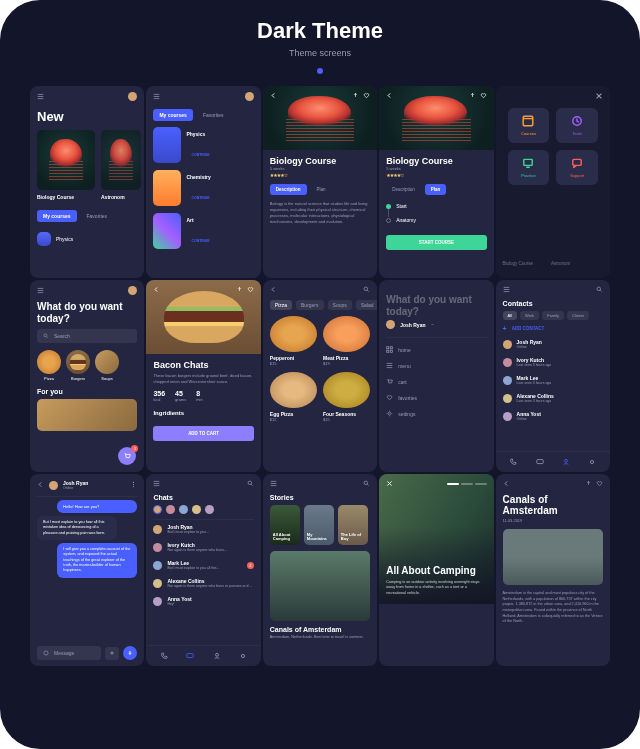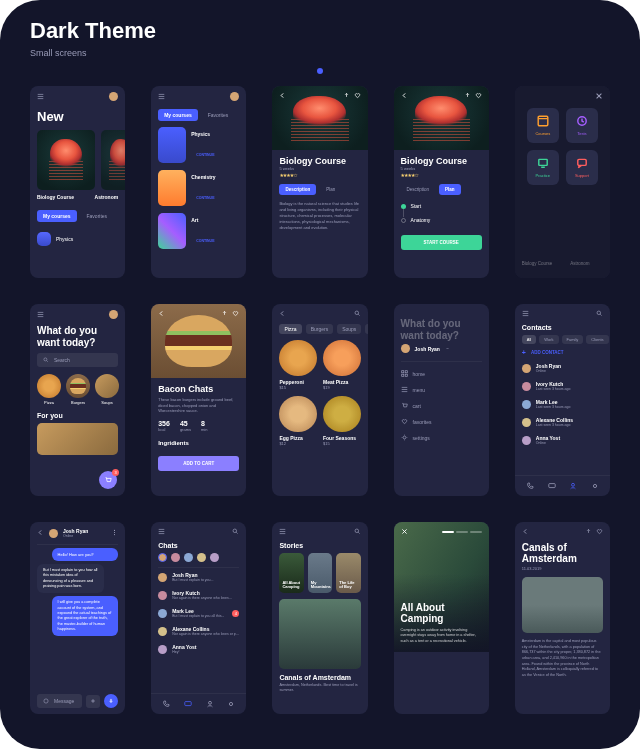--- a/index.html
+++ b/index.html
@@ -14,26 +14,26 @@
     --red: #ff5e5e;
     --orange: #ff9f2e;
     --purple: #a55eff;
   }
   * { margin:0; padding:0; box-sizing:border-box; font-family: -apple-system, Helvetica, Arial, sans-serif; }
   body { background:#fff; display:flex; justify-content:center; }
   .outer {
     width:640px; height:749px; background:#13152a; border-radius:40px;
     position:relative; padding:18px 30px 30px 30px;
   }
-  .header { text-align:left; color:var(--text); margin-bottom:12px; }
+  .header { text-align:center; color:var(--text); margin-bottom:12px; }
   .header h1 { font-size:22px; font-weight:800; }
   .header p { font-size:9px; color:var(--text-dim); margin-top:4px; }
   .dot { width:6px; height:6px; border-radius:50%; background:var(--accent); margin:10px auto 0; }
   .grid {
-    display:grid; grid-template-columns:repeat(5, 1fr); gap:26px;
+    display:grid; grid-template-columns:repeat(5, 1fr); gap:2px;
   }
   .screen {
     background:var(--card); border-radius:8px; height:192px; overflow:hidden;
     position:relative; color:var(--text); font-size:5px;
   }
   .screen * { font-size:inherit; }
   .topbar { display:flex; align-items:center; justify-content:space-between; padding:6px 7px; }
   .topbar svg { width:7px; height:7px; }
   .ico { display:inline-flex; align-items:center; gap:4px; }
   .avatar { width:9px; height:9px; border-radius:50%; background:#d4a574; }
@@ -76,21 +76,21 @@
   .story-card { position:relative; border-radius:5px; overflow:hidden; }
   .story-card .lbl { position:absolute; bottom:3px; left:3px; right:3px; font-weight:600; font-size:4px; line-height:1.15; }
   .dim-overlay { position:absolute; inset:0; background:rgba(20,22,40,0.7); }
 </style>
 </head>
 <body>
 
 <div class="outer">
   <div class="header">
     <h1>Dark Theme</h1>
-    <p>Small screens</p>
+    <p>Theme screens</p>
     <div class="dot"></div>
   </div>
 
   <div class="grid">
 
     <div class="screen">
       <div class="topbar">
         <span><svg viewBox="0 0 10 10" fill="none" stroke="#9a9cb8">
               <path d="M1 2h8M1 5h8M1 8h8"></path>
             </svg></span>

